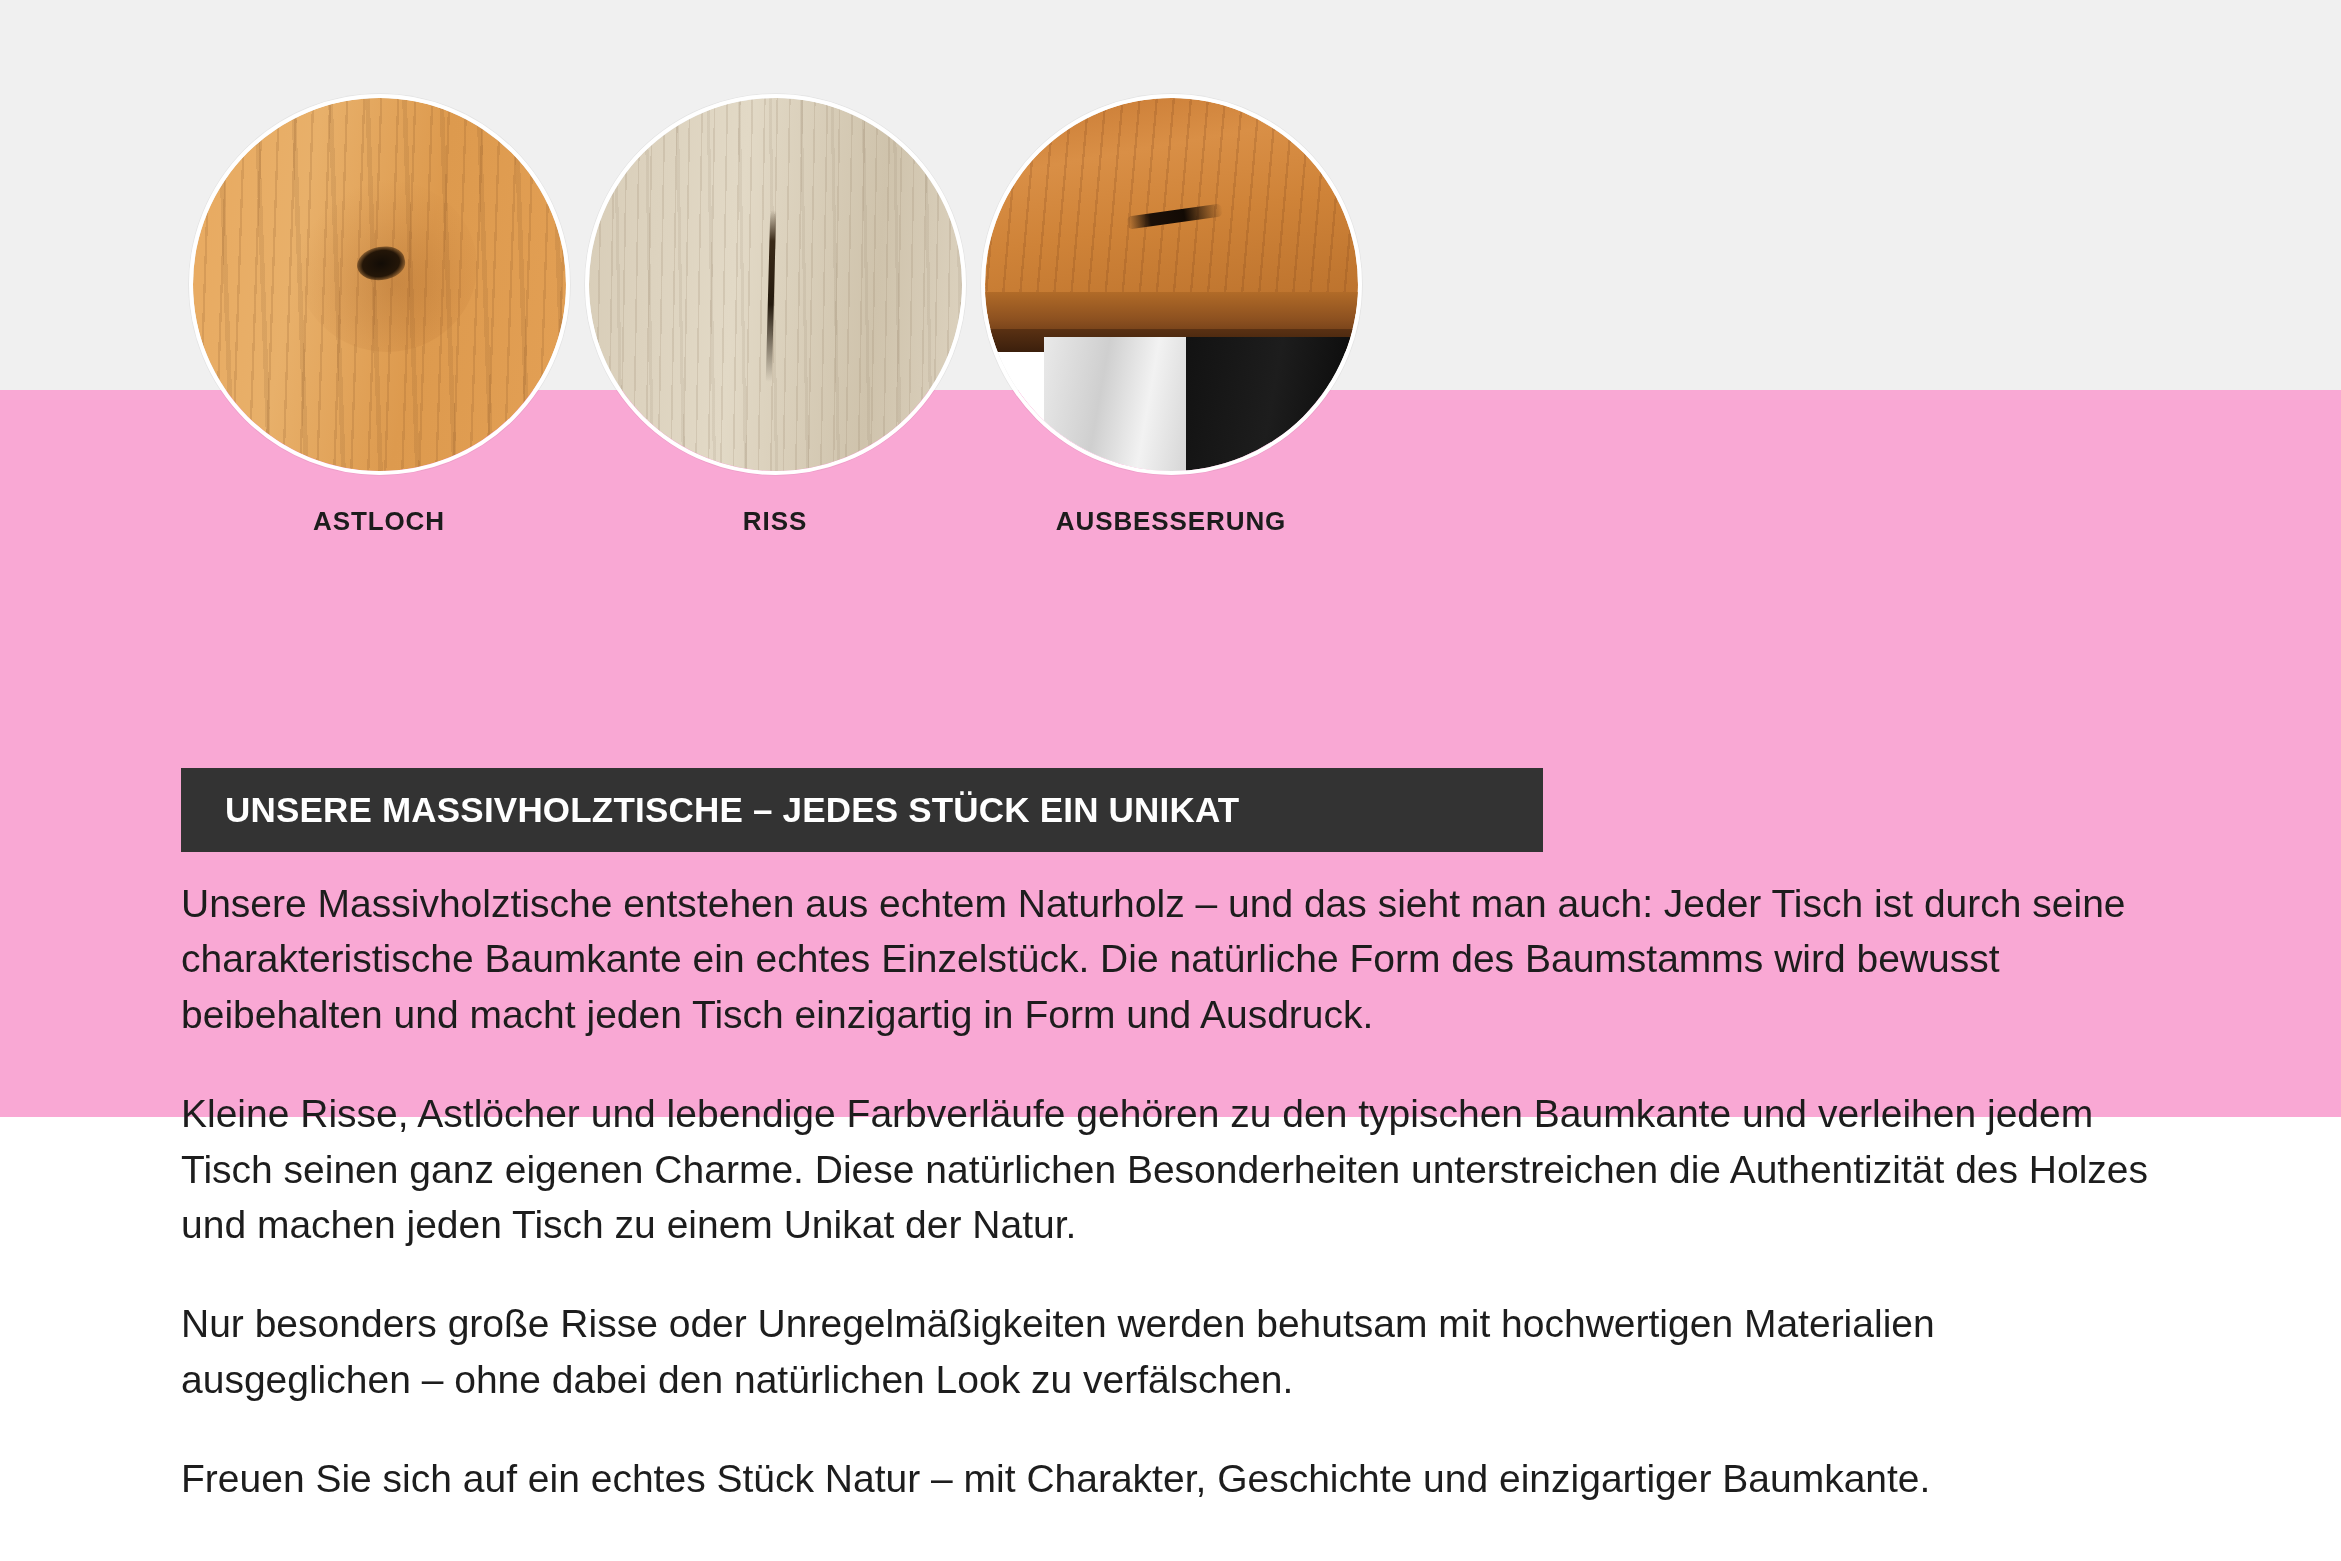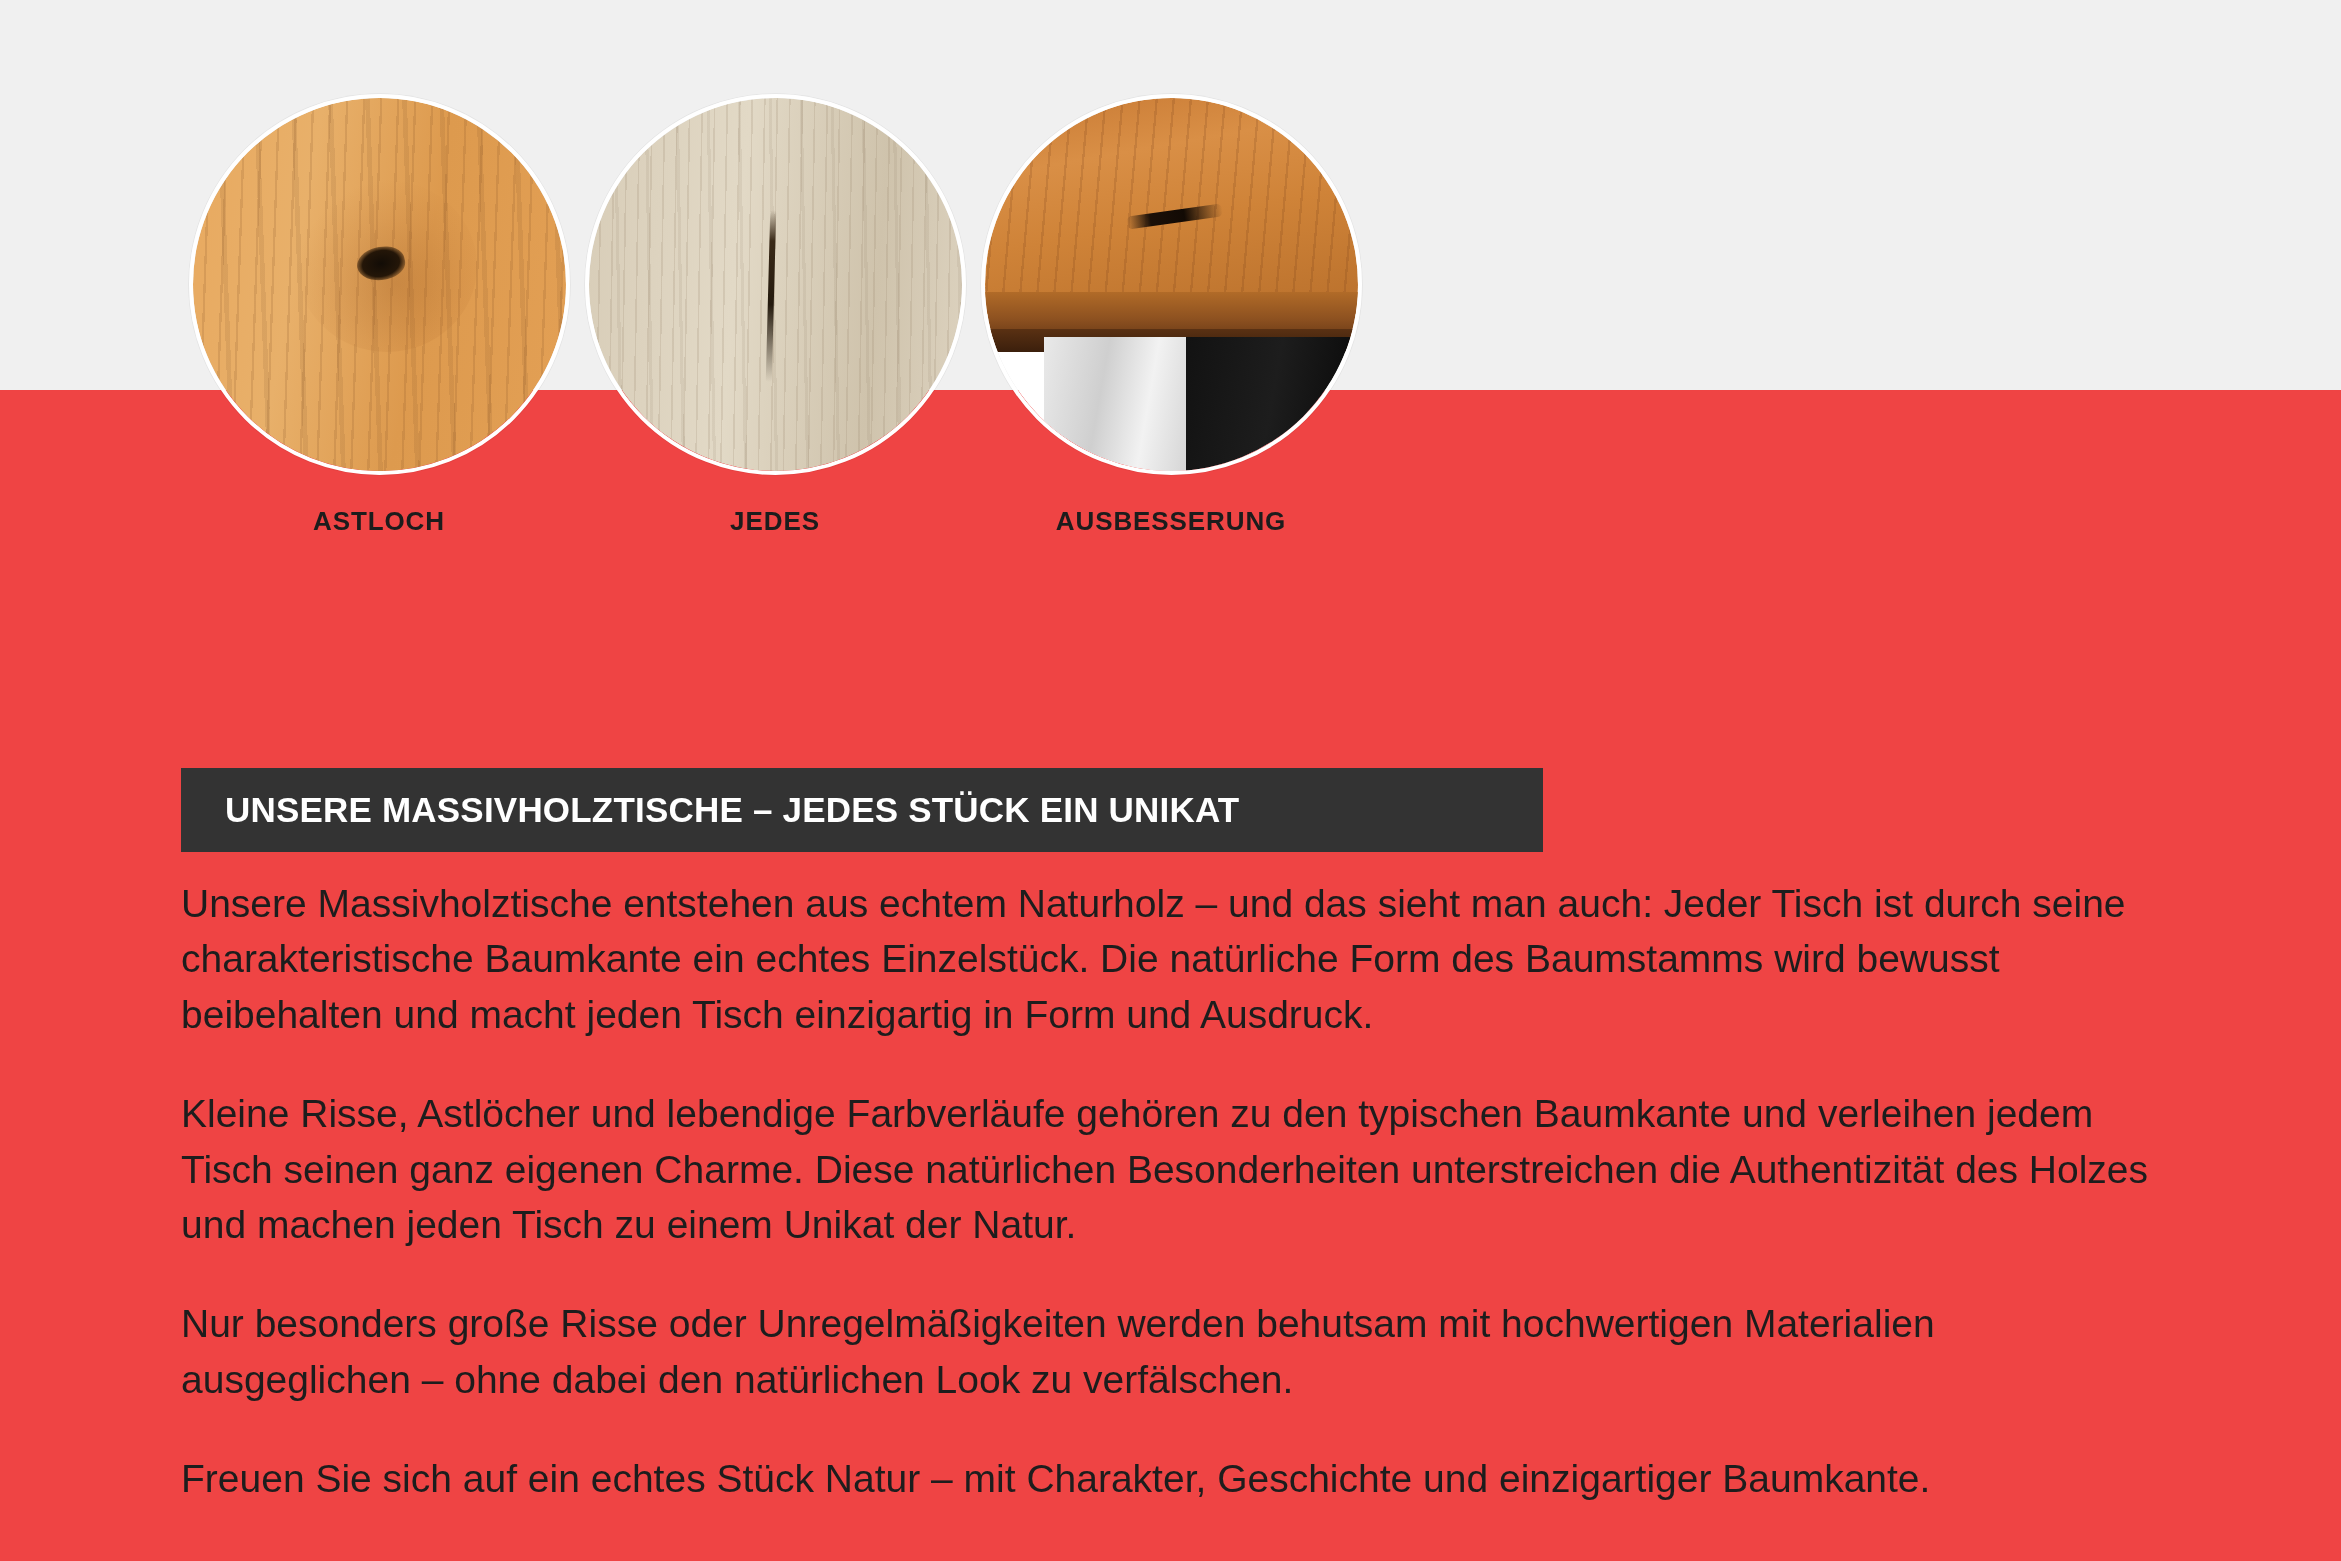--- a/index.html
+++ b/index.html
@@ -9,22 +9,22 @@
     width: 2342px;
     height: 1561px;
     overflow: hidden;
     background: #ffffff;
     font-family: "Liberation Sans", sans-serif;
   }
 
   .page {
     position: relative;
     width: 2342px;
-    height: 1561px;
-    background: #ef4444;
+    height: 1117px;
+    background: #f9a8d4;
   }
 
   
   .top-band {
     position: absolute;
     left: 0;
     top: 0;
     width: 2342px;
     height: 390px;
     background: #f0f0f0;
@@ -308,21 +308,21 @@
       <div class="circle">
         <div class="inner tex-astloch"></div>
       </div>
       <div class="circle-label">ASTLOCH</div>
     </div>
 
     <div class="circle-item">
       <div class="circle">
         <div class="inner tex-riss"></div>
       </div>
-      <div class="circle-label">JEDES</div>
+      <div class="circle-label">RISS</div>
     </div>
 
 
 
     <div class="circle-item">
       <div class="circle">
         <div class="inner tex-ausbesserung">
           <div class="top"></div>
           <div class="crack"></div>
           <div class="edge"></div>

